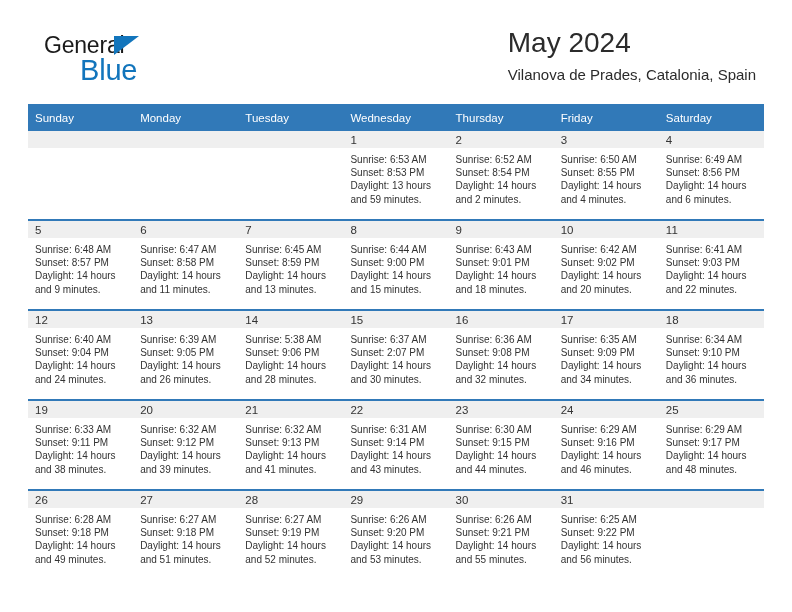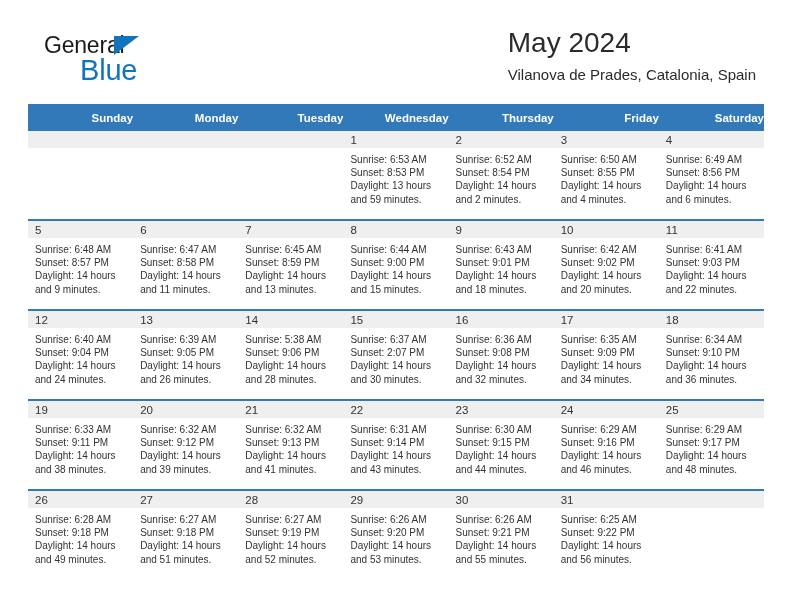--- a/index.html
+++ b/index.html
@@ -89,22 +89,22 @@
     left: 28px;
     top: 104px;
     width: 736px;
     border-collapse: collapse;
     table-layout: fixed;
   }
   .calendar th {
     background: #3179b8;
     color: #ffffff;
     font-size: 11.5px;
-    font-weight: bold;
-    text-align: right;
+    font-weight: normal;
+    text-align: left;
     padding: 5px 0 5px 7px;
     height: 17px;
     border: none;
     margin-left: 40px;
   }
   .calendar td {
     width: 105.1px;
     vertical-align: top;
     padding: 0;
     border: none;

